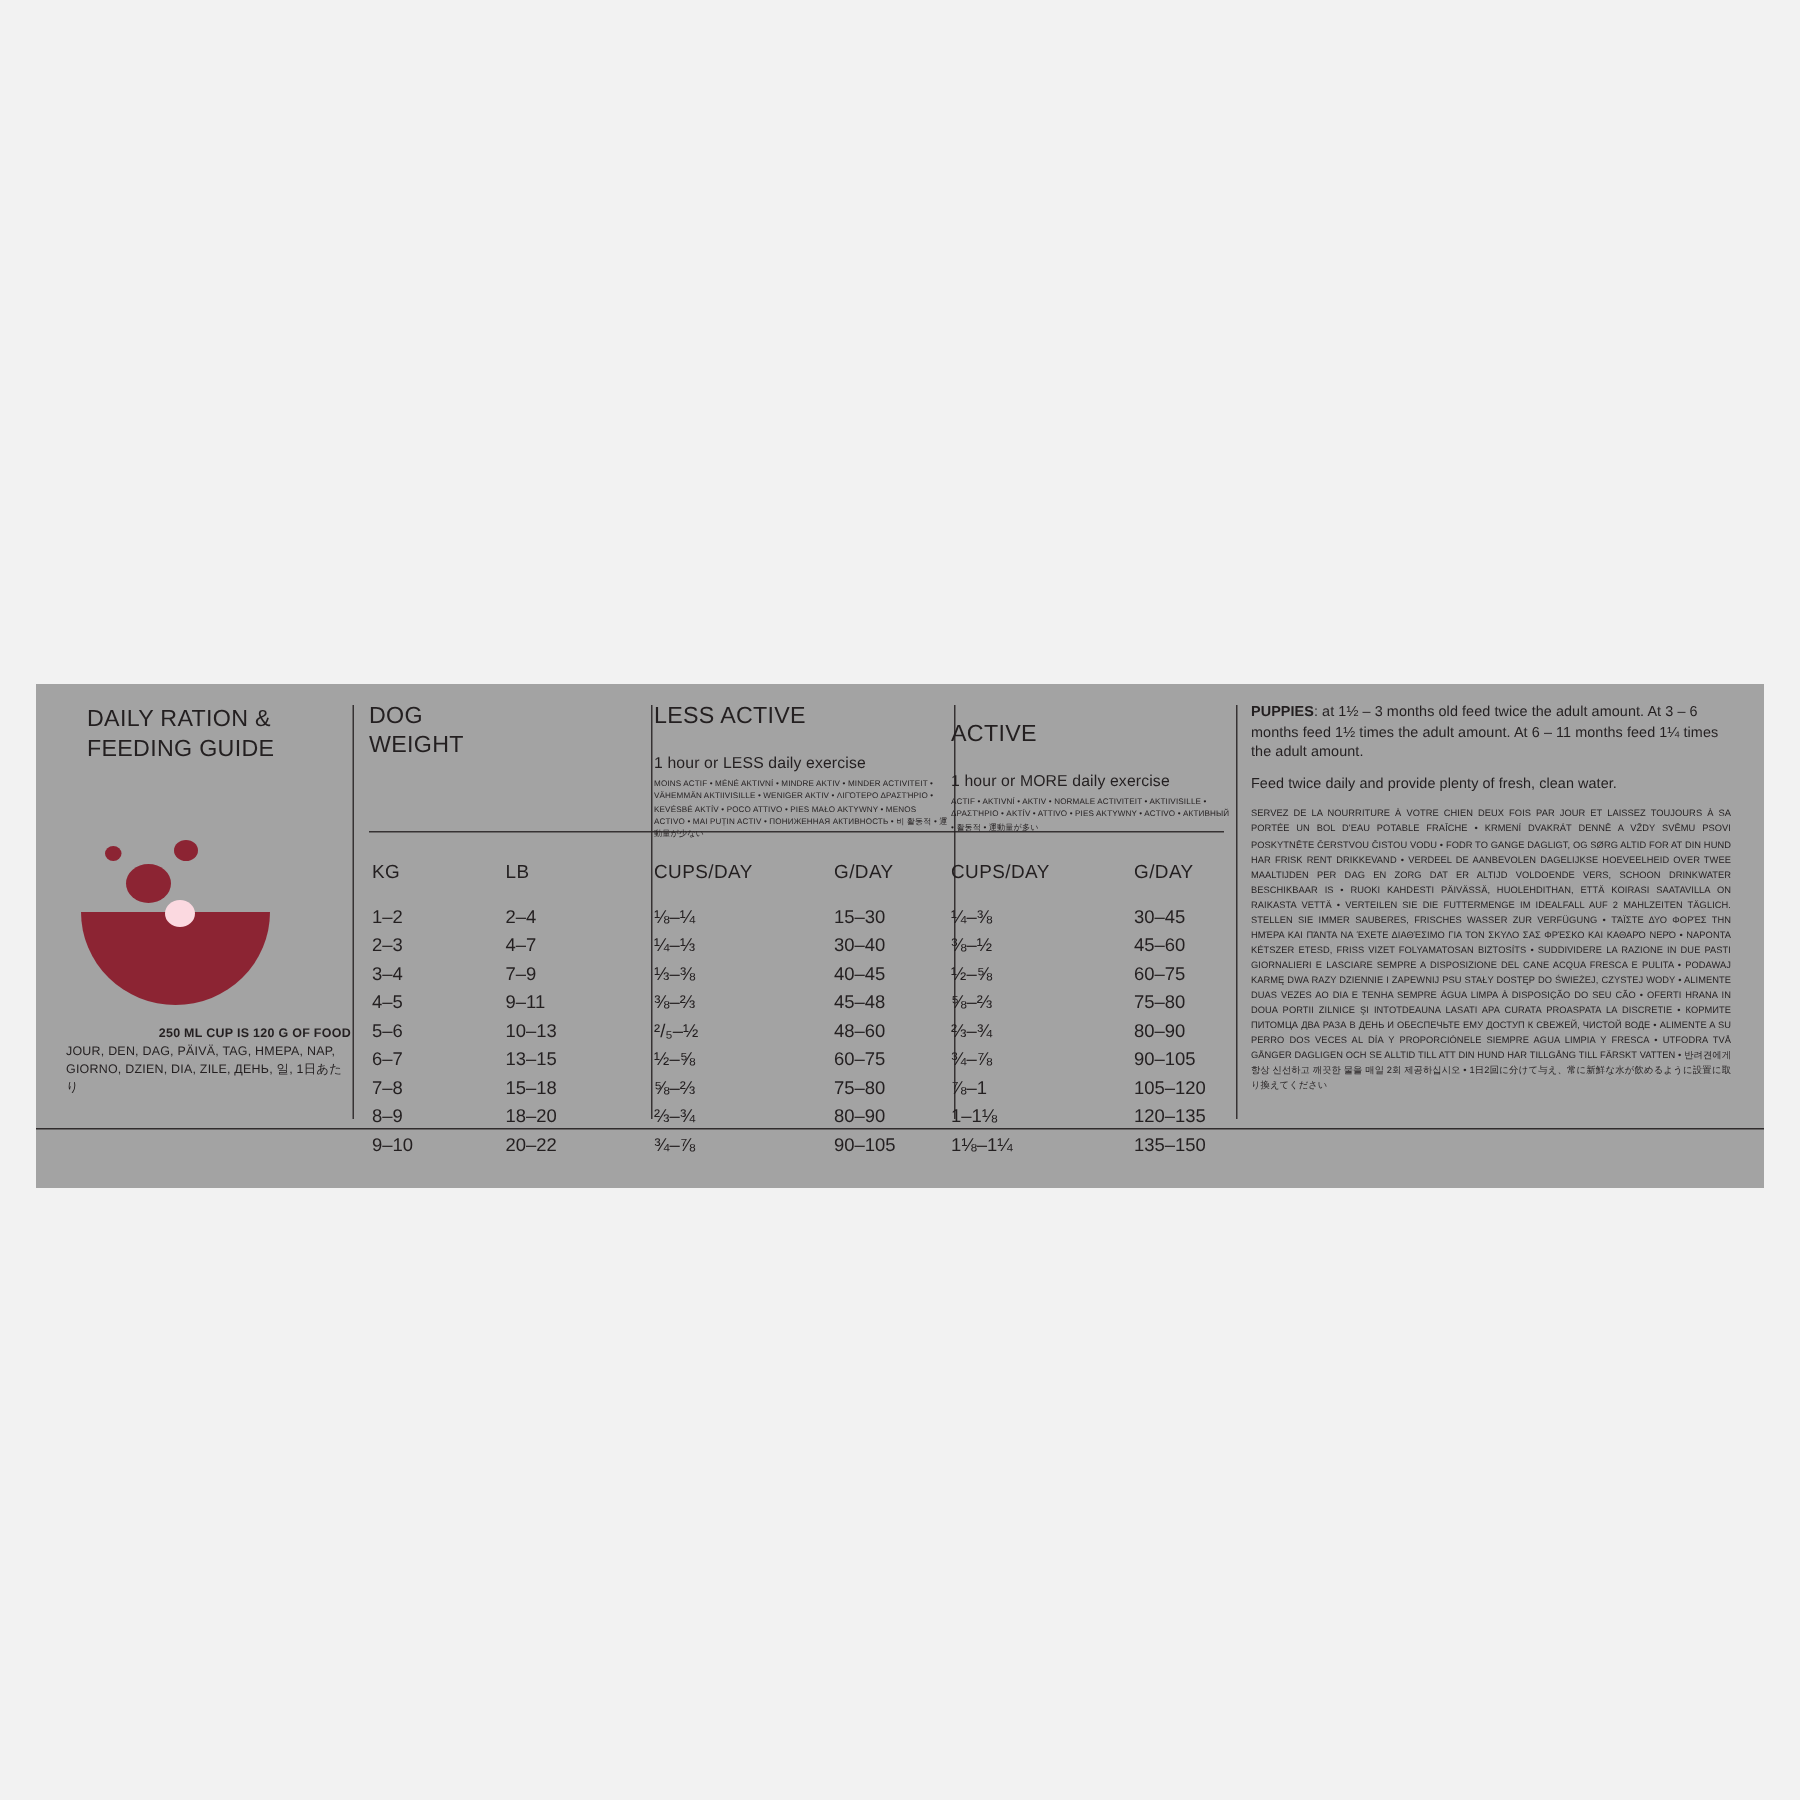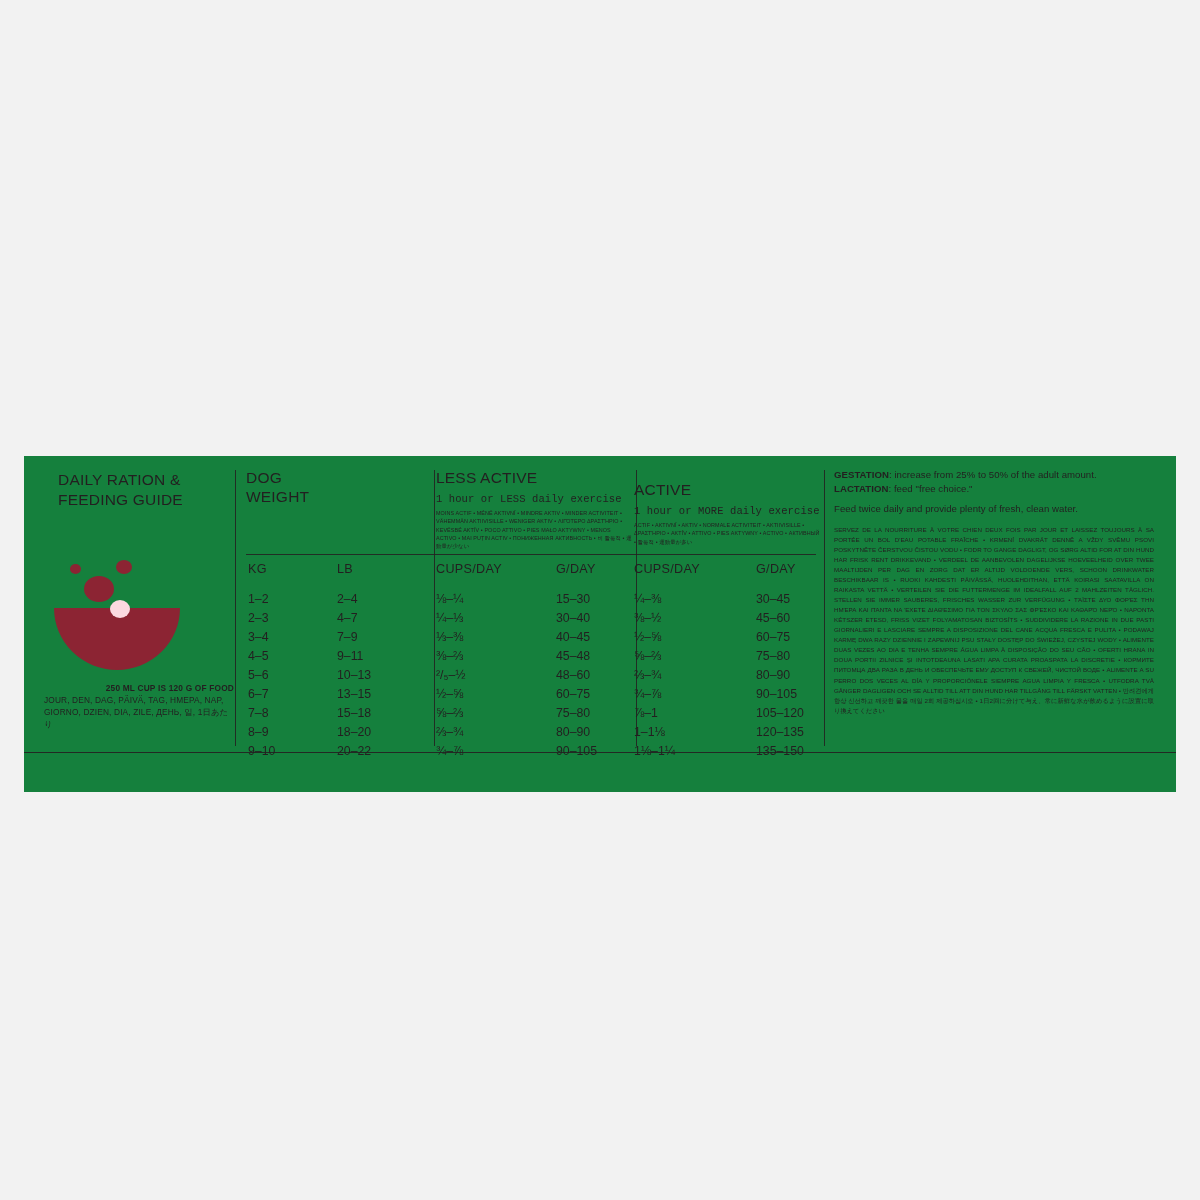--- a/index.html
+++ b/index.html
@@ -14,21 +14,21 @@
     position: relative;
     width: 1200px;
     height: 1200px;
   }
   .panel {
     position: absolute;
     left: 24px;
     top: 456px;
     width: 1152px;
     height: 336px;
-    background: #15803d;
+    background: #a3a3a3;
     box-sizing: border-box;
     overflow: hidden;
   }
   .panel-inner {
     position: relative;
     width: 100%;
     height: 100%;
   }
 
   
@@ -108,23 +108,22 @@
     position: absolute;
     color: #231f20;
   }
   .col-head .big {
     font-size: 15.5px;
     line-height: 1.25;
     letter-spacing: .2px;
   }
   .col-head .sub {
     font-size: 10.5px;
-    margin-top: 6px;
+    margin-top: 16px;
     letter-spacing: .1px;
-    font-family: Liberation Mono, monospace;
   }
   .col-head .langs {
     font-size: 5.4px;
     line-height: 1.5;
     margin-top: 4px;
     letter-spacing: .1px;
     color: #231f20;
   }
   .ch-weight { left: 0; top: 0; width: 150px; }
   .ch-less   { left: 190px; top: 0; width: 196px; }
@@ -144,20 +143,21 @@
     position: absolute;
     left: 0;
     width: 570px;
     font-size: 12.3px;
     color: #231f20;
   }
   .subhead-row { top: 94px; font-size: 12.6px; letter-spacing: .3px; }
   .cell {
     position: absolute;
     white-space: nowrap;
+    margin-top: 12px;
   }
   .c-kg    { left: 2px; }
   .c-lb    { left: 91px; }
   .c-lcups { left: 190px; }
   .c-lg    { left: 310px; }
   .c-acups { left: 388px; }
   .c-ag    { left: 510px; }
 
   
   .right-block {
@@ -331,21 +331,21 @@
           <span class="cell c-lg">90–105</span>
           <span class="cell c-acups">1⅛–1¼</span>
           <span class="cell c-ag">135–150</span>
         </div>
       </div>
 
       <div class="hrule"></div>
 
       <div class="right-block">
         <div class="notes-en">
-          <p><b>GESTATION</b><span>: increase from 25% to 50% of the adult amount.</span><br><b>LACTATION</b><span>: feed "free choice."</span></p>
+          <p><b>PUPPIES</b><span>: at 1½ – 3 months old feed twice the adult amount. At 3 – 6 months feed 1½ times the adult amount. At 6 – 11 months feed 1¼ times the adult amount.</span></p>
           <p>Feed twice daily and provide plenty of fresh, clean water.</p>
         </div>
         <div class="notes-multi">SERVEZ DE LA NOURRITURE À VOTRE CHIEN DEUX FOIS PAR JOUR ET LAISSEZ TOUJOURS À SA PORTÉE UN BOL D'EAU POTABLE FRAÎCHE • KRMENÍ DVAKRÁT DENNĚ A VŽDY SVĚMU PSOVI POSKYTNĚTE ČERSTVOU ČISTOU VODU • FODR TO GANGE DAGLIGT, OG SØRG ALTID FOR AT DIN HUND HAR FRISK RENT DRIKKEVAND • VERDEEL DE AANBEVOLEN DAGELIJKSE HOEVEELHEID OVER TWEE MAALTIJDEN PER DAG EN ZORG DAT ER ALTIJD VOLDOENDE VERS, SCHOON DRINKWATER BESCHIKBAAR IS • RUOKI KAHDESTI PÄIVÄSSÄ, HUOLEHDITHAN, ETTÄ KOIRASI SAATAVILLA ON RAIKASTA VETTÄ • VERTEILEN SIE DIE FUTTERMENGE IM IDEALFALL AUF 2 MAHLZEITEN TÄGLICH. STELLEN SIE IMMER SAUBERES, FRISCHES WASSER ZUR VERFÜGUNG • ΤΆΪΣΤΕ ΔΥΟ ΦΟΡΈΣ ΤΗΝ ΗΜΈΡΑ ΚΑΙ ΠΆΝΤΑ ΝΑ ΈΧΕΤΕ ΔΙΑΘΈΣΙΜΟ ΓΙΑ ΤΟΝ ΣΚΥΛΟ ΣΑΣ ΦΡΈΣΚΟ ΚΑΙ ΚΑΘΑΡΌ ΝΕΡΌ • NAPONTA KÉTSZER ETESD, FRISS VIZET FOLYAMATOSAN BIZTOSÍTS • SUDDIVIDERE LA RAZIONE IN DUE PASTI GIORNALIERI E LASCIARE SEMPRE A DISPOSIZIONE DEL CANE ACQUA FRESCA E PULITA • PODAWAJ KARMĘ DWA RAZY DZIENNIE I ZAPEWNIJ PSU STAŁY DOSTĘP DO ŚWIEŻEJ, CZYSTEJ WODY • ALIMENTE DUAS VEZES AO DIA E TENHA SEMPRE ÁGUA LIMPA À DISPOSIÇÃO DO SEU CÃO • OFERTI HRANA IN DOUA PORTII ZILNICE ŞI INTOTDEAUNA LASATI APA CURATA PROASPATA LA DISCRETIE • КОРМИТЕ ПИТОМЦА ДВА РАЗА В ДЕНЬ И ОБЕСПЕЧЬТЕ ЕМУ ДОСТУП К СВЕЖЕЙ, ЧИСТОЙ ВОДЕ • ALIMENTE A SU PERRO DOS VECES AL DÍA Y PROPORCIÓNELE SIEMPRE AGUA LIMPIA Y FRESCA • UTFODRA TVÅ GÅNGER DAGLIGEN OCH SE ALLTID TILL ATT DIN HUND HAR TILLGÅNG TILL FÄRSKT VATTEN • 반려견에게 항상 신선하고 깨끗한 물을 매일 2회 제공하십시오 • 1日2回に分けて与え、常に新鮮な水が飲めるように設置に取り換えてください</div>
       </div>
 
       <div class="bottom-rule"></div>
 
     </div>
   </div>
 </div>

